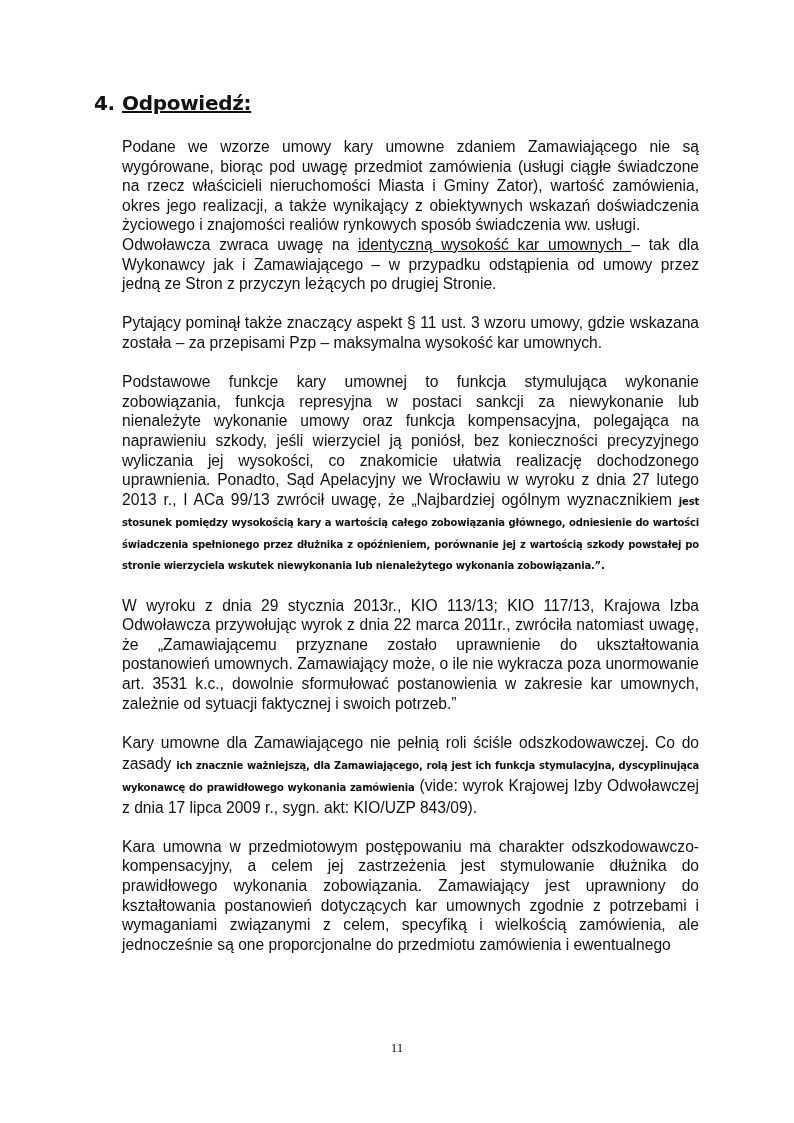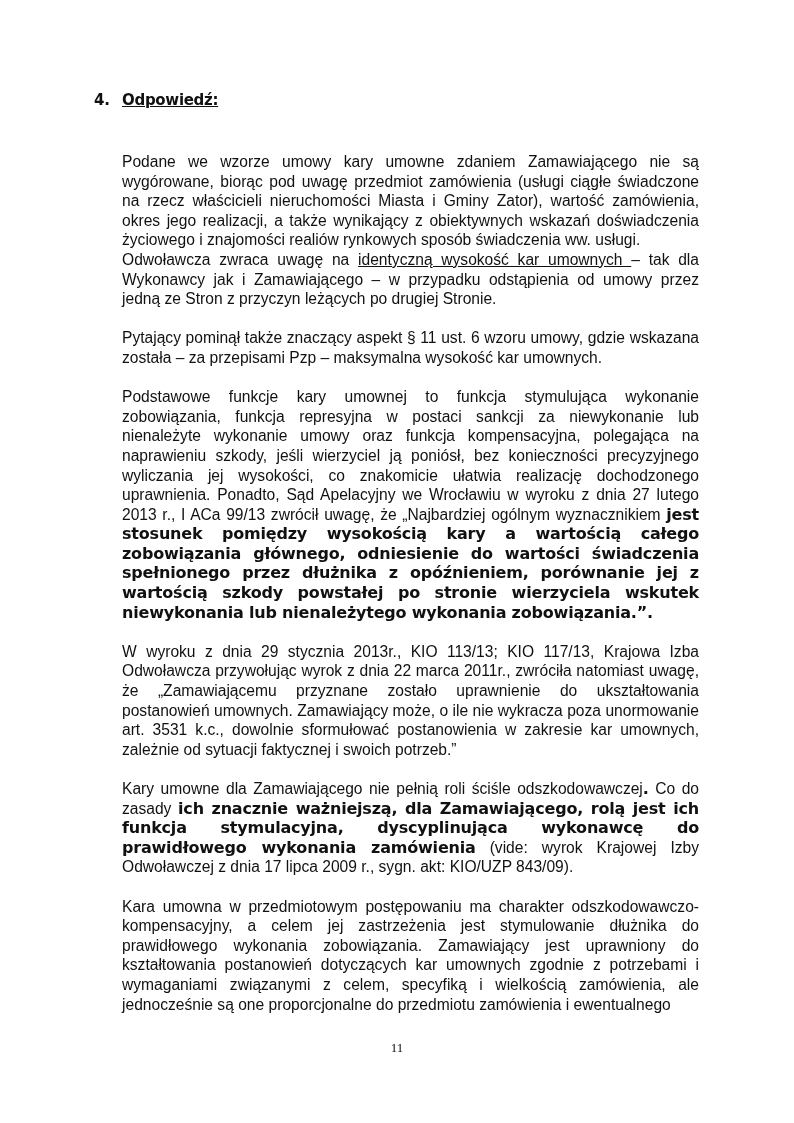--- a/index.html
+++ b/index.html
@@ -1,40 +1,40 @@
 <!DOCTYPE html>
 <html><head>
 <meta charset="utf-8">
 <style>
   html, body { margin: 0; padding: 0; background: #ffffff; }
   body { width: 794px; height: 1123px; position: relative; overflow: hidden;
          font-family: "Liberation Sans", sans-serif; color: #111; }
-  .heading { position: absolute; left: 94px; top: 91px; font-size: 15px; font-weight: bold;
+  .heading { position: absolute; left: 94px; top: 91px; font-size: 20px; font-weight: bold;
              font-family: "DejaVu Sans", sans-serif; letter-spacing: -0.3px; }
   .heading .num { display: inline-block; width: 28px; }
   .heading .title { text-decoration: underline; }
-  .content { position: absolute; left: 122px; top: 152px; width: 577px;
+  .content { position: absolute; left: 122px; top: 137px; width: 577px;
              font-size: 15.6px; line-height: 19.6px; text-align: justify; }
   .content p { margin: 0 0 19.6px 0; }
   .content p.tight { margin-bottom: 0; }
-  .b { font-weight: bold; font-family: "DejaVu Sans", sans-serif; font-size: 16px; letter-spacing: -0.2px; }
+  .b { font-weight: bold; font-family: "DejaVu Sans", sans-serif; font-size: 10px; letter-spacing: -0.2px; }
   .u { text-decoration: underline; margin-top: 25px; }
   .page-number { position: absolute; left: 0; width: 794px; top: 1040px; text-align: center;
                  font-family: "Liberation Serif", serif; font-size: 13px; color: #111; }
 </style>
 </head>
 <body>
 
 <div class="heading">
   <span class="num">4.</span><span class="title">Odpowiedź:</span>
 </div>
 
 <div class="content">
   <p class="tight">Podane we wzorze umowy kary umowne zdaniem Zamawiającego nie są wygórowane, biorąc pod uwagę przedmiot zamówienia (usługi ciągłe świadczone na rzecz właścicieli nieruchomości Miasta i Gminy Zator), wartość zamówienia, okres jego realizacji, a także wynikający z obiektywnych wskazań doświadczenia życiowego i znajomości realiów rynkowych sposób świadczenia ww. usługi.</p>
   <p><span>Odwoławcza zwraca uwagę na </span><span class="u">identyczną wysokość kar umownych </span><span>– tak dla Wykonawcy jak i Zamawiającego – w przypadku odstąpienia od umowy przez jedną ze Stron z przyczyn leżących po drugiej Stronie.</span></p>
-  <p>Pytający pominął także znaczący aspekt § 11 ust. 6 wzoru umowy, gdzie wskazana została – za przepisami Pzp – maksymalna wysokość kar umownych.</p>
+  <p>Pytający pominął także znaczący aspekt § 11 ust. 3 wzoru umowy, gdzie wskazana została – za przepisami Pzp – maksymalna wysokość kar umownych.</p>
   <p><span>Podstawowe funkcje kary umownej to funkcja stymulująca wykonanie zobowiązania, funkcja represyjna w postaci sankcji za niewykonanie lub nienależyte wykonanie umowy oraz funkcja kompensacyjna, polegająca na naprawieniu szkody, jeśli wierzyciel ją poniósł, bez konieczności precyzyjnego wyliczania jej wysokości, co znakomicie ułatwia realizację dochodzonego uprawnienia. Ponadto, Sąd Apelacyjny we Wrocławiu  w wyroku z dnia 27 lutego 2013 r., I ACa 99/13 zwrócił uwagę, że „Najbardziej ogólnym wyznacznikiem </span><span class="b">jest stosunek pomiędzy wysokością kary a wartością całego zobowiązania głównego, odniesienie do wartości świadczenia spełnionego przez dłużnika z opóźnieniem, porównanie jej z wartością szkody powstałej po stronie wierzyciela wskutek niewykonania lub nienależytego wykonania zobowiązania.”.</span></p>
   <p>W wyroku z dnia 29 stycznia 2013r., KIO 113/13; KIO 117/13, Krajowa Izba Odwoławcza przywołując wyrok z dnia 22 marca 2011r., zwróciła natomiast uwagę, że „Zamawiającemu przyznane zostało uprawnienie do ukształtowania postanowień umownych. Zamawiający może, o ile nie wykracza poza unormowanie art. 3531 k.c., dowolnie sformułować postanowienia w zakresie kar umownych, zależnie od sytuacji faktycznej i swoich potrzeb.”</p>
   <p><span>Kary umowne dla Zamawiającego nie pełnią roli ściśle odszkodowawczej</span><span class="b">.</span><span> Co do zasady </span><span class="b">ich znacznie ważniejszą, dla Zamawiającego, rolą jest ich funkcja stymulacyjna, dyscyplinująca wykonawcę do prawidłowego wykonania zamówienia</span><span> (vide: wyrok Krajowej Izby Odwoławczej z dnia 17 lipca 2009 r., sygn. akt: KIO/UZP 843/09).</span></p>
   <p>Kara umowna w przedmiotowym postępowaniu ma charakter odszkodowawczo-kompensacyjny, a celem jej zastrzeżenia jest stymulowanie dłużnika do prawidłowego wykonania zobowiązania. Zamawiający jest uprawniony do kształtowania postanowień dotyczących kar umownych zgodnie z potrzebami i wymaganiami związanymi z celem, specyfiką i wielkością zamówienia, ale jednocześnie są one proporcjonalne do przedmiotu zamówienia i ewentualnego</p>
 </div>
 
 <div class="page-number">11</div>
 
 </body></html>

